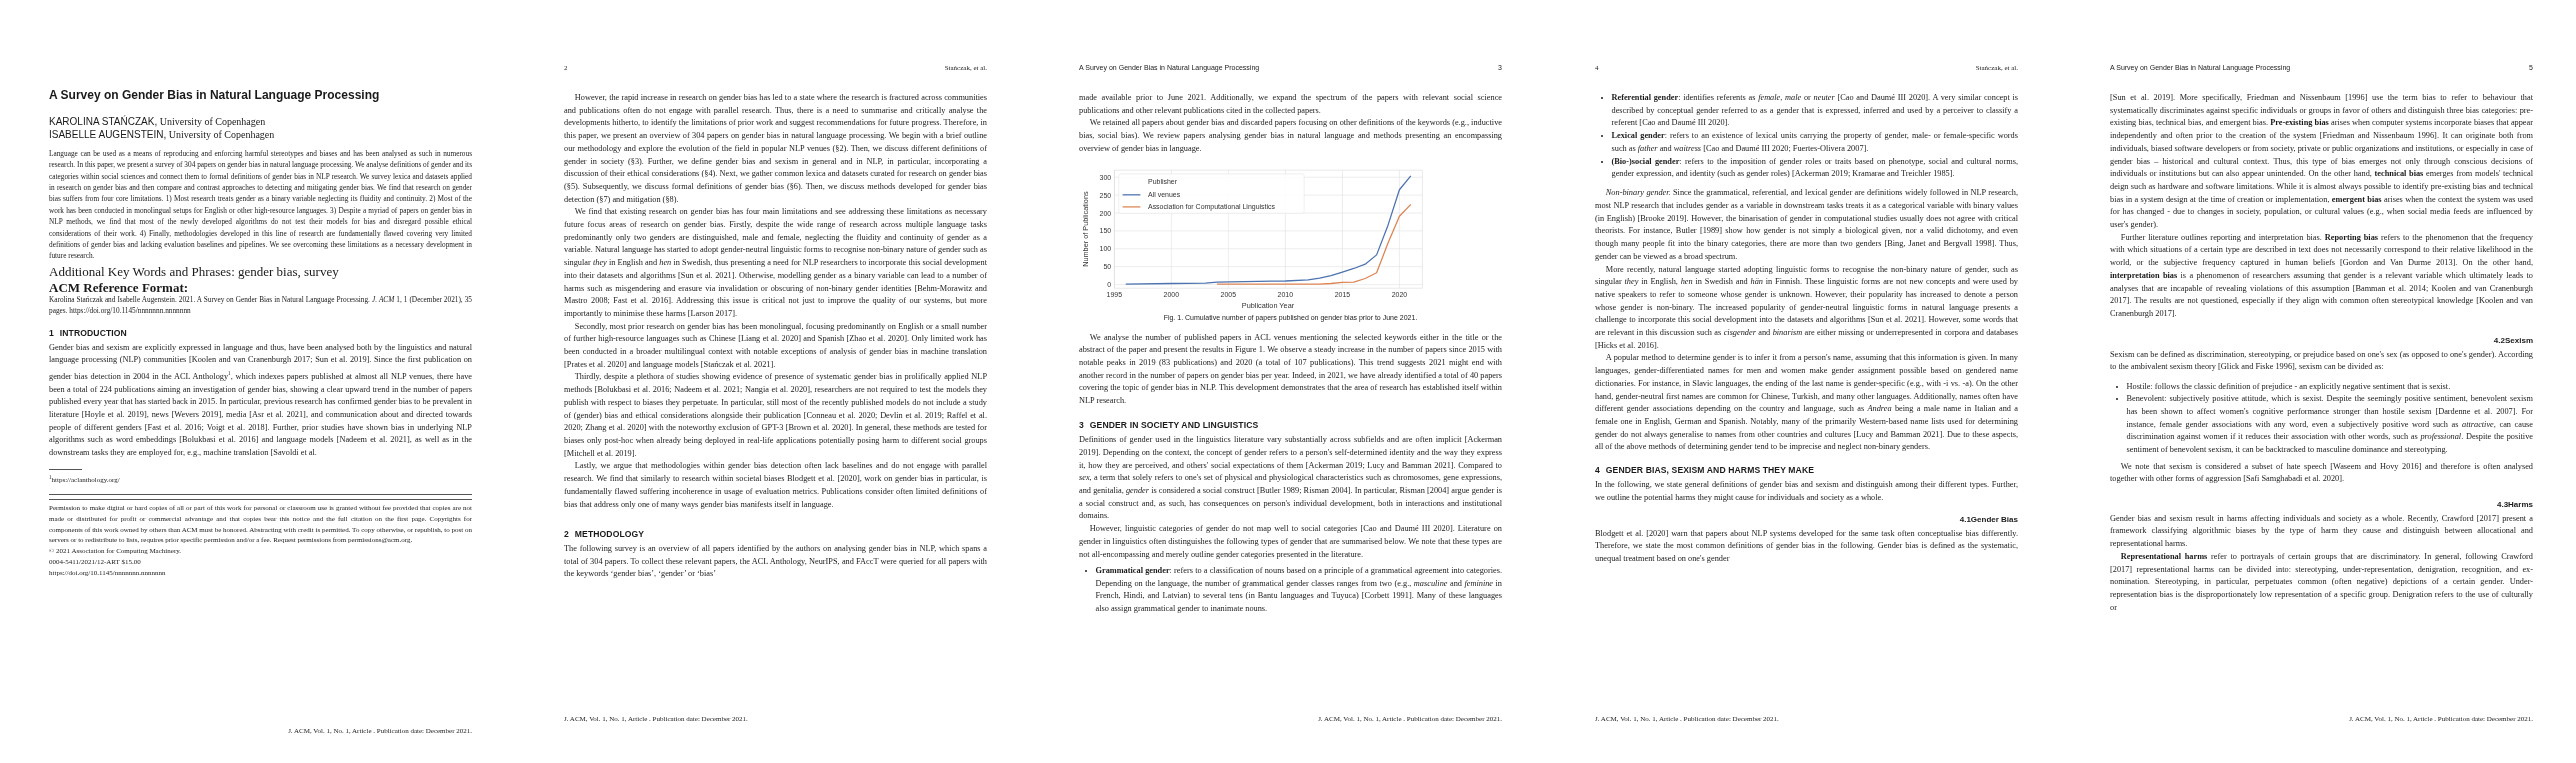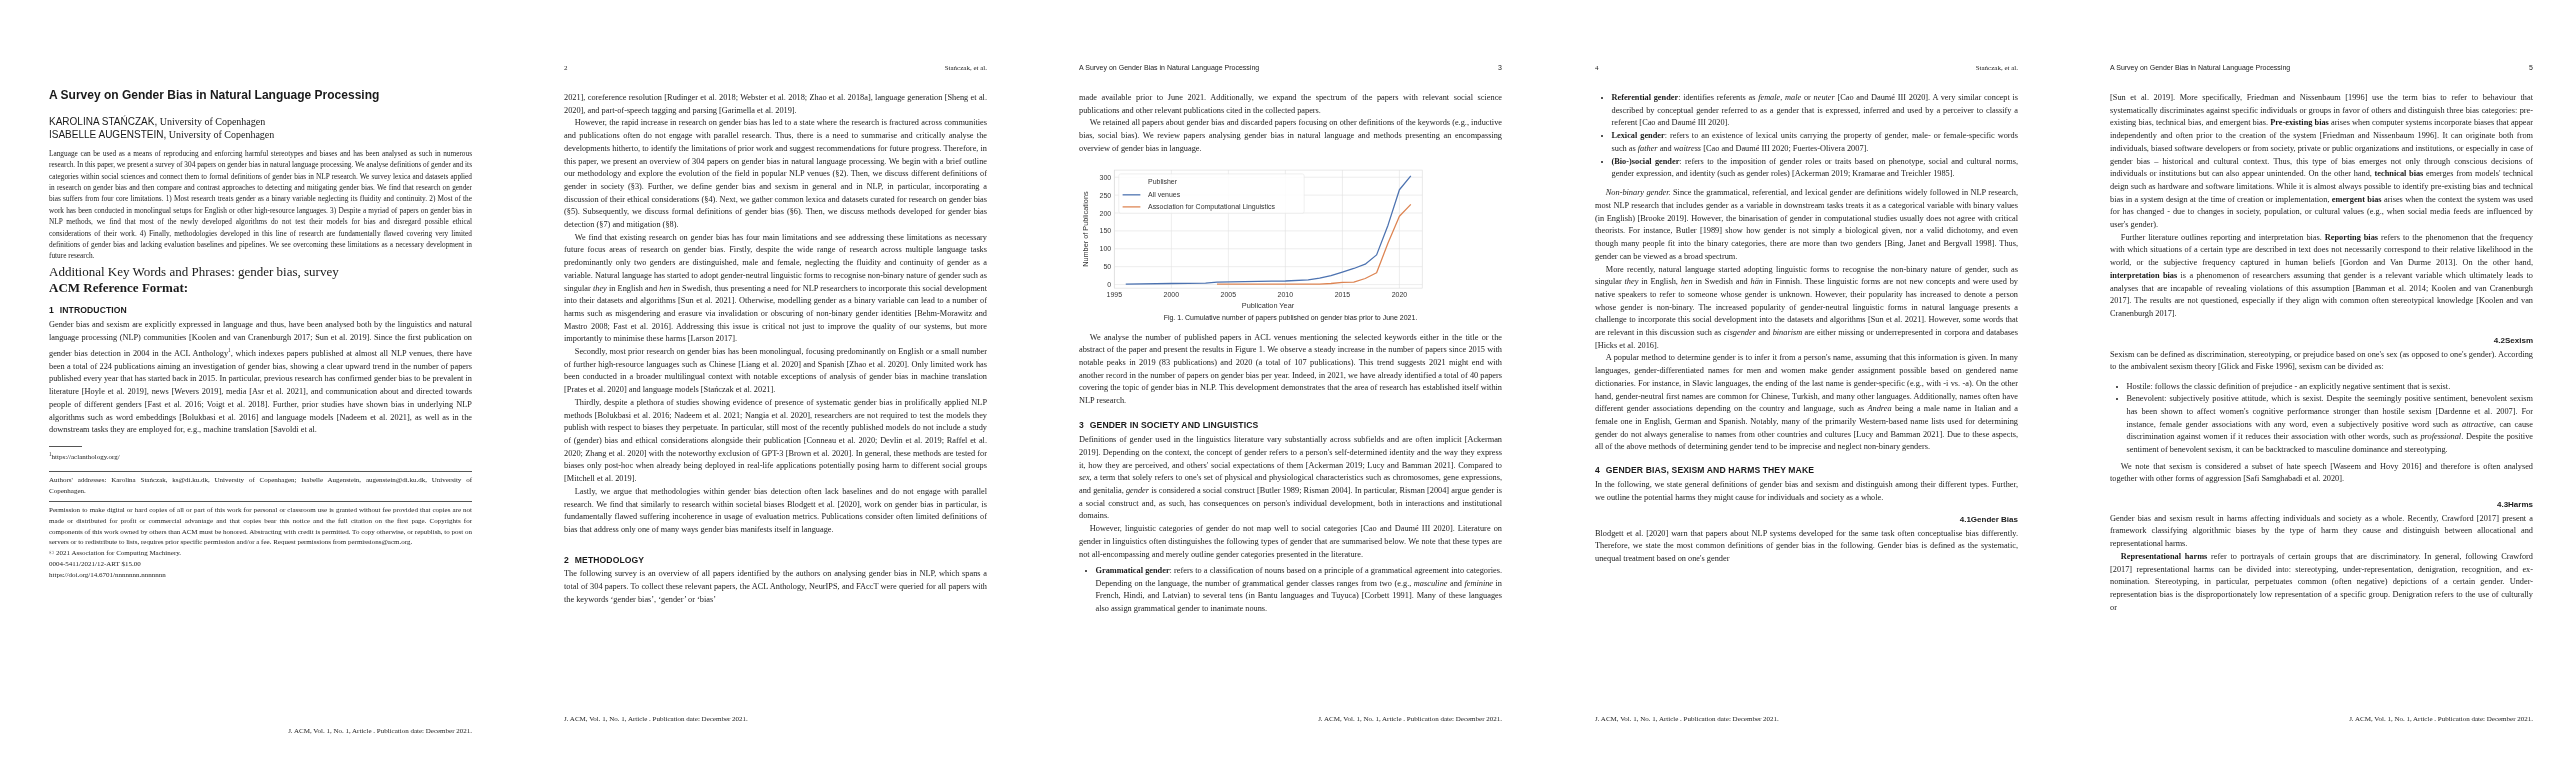--- a/index.html
+++ b/index.html
@@ -43,42 +43,41 @@
 <div class="page" style="left:0">
   <div class="col" style="top:88px">
     <h1 class="title">A Survey on Gender Bias in Natural Language Processing</h1>
     <div class="authors">
       <div><span>KAROLINA STAŃCZAK,</span><span class="aff"> University of Copenhagen</span></div>
       <div><span>ISABELLE AUGENSTEIN,</span><span class="aff"> University of Copenhagen</span></div>
     </div>
     <p class="small" style="margin-top:6.4px;font-size:7.3px;line-height:11.4px">Language can be used as a means of reproducing and enforcing harmful stereotypes and biases and has been analysed as such in numerous research. In this paper, we present a survey of 304 papers on gender bias in natural language processing. We analyse definitions of gender and its categories within social sciences and connect them to formal definitions of gender bias in NLP research. We survey lexica and datasets applied in research on gender bias and then compare and contrast approaches to detecting and mitigating gender bias. We find that research on gender bias suffers from four core limitations. 1) Most research treats gender as a binary variable neglecting its fluidity and continuity. 2) Most of the work has been conducted in monolingual setups for English or other high-resource languages. 3) Despite a myriad of papers on gender bias in NLP methods, we find that most of the newly developed algorithms do not test their models for bias and disregard possible ethical considerations of their work. 4) Finally, methodologies developed in this line of research are fundamentally flawed covering very limited definitions of gender bias and lacking evaluation baselines and pipelines. We see overcoming these limitations as a necessary development in future research.</p>
     <p class="small" style="margin-top:5.1px;font-size:13px">Additional Key Words and Phrases: gender bias, survey</p>
     <p class="small" style="margin-top:5.1px;font-size:13px;font-weight:bold">ACM Reference Format:</p>
+    <p class="small" style="font-size:7.3px;line-height:11.4px"><span>Karolina Stańczak and Isabelle Augenstein. 2021. A Survey on Gender Bias in Natural Language Processing. </span><i>J. ACM</i><span> 1, 1 (December 2021), 35 pages. https://doi.org/10.1145/nnnnnnn.nnnnnnn</span></p>
     <div class="h1"><span class="num">1</span><span>INTRODUCTION</span></div>
     <p class="p"><span>Gender bias and sexism are explicitly expressed in language and thus, have been analysed both by the linguistics and natural language processing (NLP) communities [Koolen and van Cranenburgh 2017; Sun et al. 2019]. Since the first publication on gender bias detection in 2004 in the ACL Anthology</span><sup>1</sup><span>, which indexes papers published at almost all NLP venues, there have been a total of 224 publications aiming an investigation of gender bias, showing a clear upward trend in the number of papers published every year that has started back in 2015. In particular, previous research has confirmed gender bias to be prevalent in literature [Hoyle et al. 2019], news [Wevers 2019], media [Asr et al. 2021], and communication about and directed towards people of different genders [Fast et al. 2016; Voigt et al. 2018]. Further, prior studies have shown bias in underlying NLP algorithms such as word embeddings [Bolukbasi et al. 2016] and language models [Nadeem et al. 2021], as well as in the downstream tasks they are employed for, e.g., machine translation [Savoldi et al.</span></p>
     <div class="fnrule"></div>
     <p class="small"><sup>1</sup><span>https://aclanthology.org/</span></p>
     <div class="rule" style="margin-top:7.6px"></div>
-    <p class="small">Authors' addresses: Karolina Stańczak, ks@di.ku.dk, University of Copenhagen; Isabelle Augenstein, augenstein@di.ku.dk, University of Copenhagen.</p>
     <div class="rule"></div>
     <p class="small">Permission to make digital or hard copies of all or part of this work for personal or classroom use is granted without fee provided that copies are not made or distributed for profit or commercial advantage and that copies bear this notice and the full citation on the first page. Copyrights for components of this work owned by others than ACM must be honored. Abstracting with credit is permitted. To copy otherwise, or republish, to post on servers or to redistribute to lists, requires prior specific permission and/or a fee. Request permissions from permissions@acm.org.</p>
     <p class="small">© 2021 Association for Computing Machinery.</p>
     <p class="small">0004-5411/2021/12-ART $15.00</p>
-    <p class="small">https://doi.org/14.6701/nnnnnnn.nnnnnnn</p>
+    <p class="small">https://doi.org/10.1145/nnnnnnn.nnnnnnn</p>
   </div>
   <div class="footer right" style="top:727px">J. ACM, Vol. 1, No. 1, Article . Publication date: December 2021.</div>
 </div>
 
 <div class="page" style="left:515px">
   <div class="runhead serif">
     <span>2</span>
     <span>Stańczak, et al.</span>
   </div>
   <div class="col" style="top:92px">
-    <p class="p">2021], coreference resolution [Rudinger et al. 2018; Webster et al. 2018; Zhao et al. 2018a], language generation [Sheng et al. 2020], and part-of-speech tagging and parsing [Garimella et al. 2019].</p>
     <p class="p indent">However, the rapid increase in research on gender bias has led to a state where the research is fractured across communities and publications often do not engage with parallel research. Thus, there is a need to summarise and critically analyse the developments hitherto, to identify the limitations of prior work and suggest recommendations for future progress. Therefore, in this paper, we present an overview of 304 papers on gender bias in natural language processing. We begin with a brief outline our methodology and explore the evolution of the field in popular NLP venues (§2). Then, we discuss different definitions of gender in society (§3). Further, we define gender bias and sexism in general and in NLP, in particular, incorporating a discussion of their ethical considerations (§4). Next, we gather common lexica and datasets curated for research on gender bias (§5). Subsequently, we discuss formal definitions of gender bias (§6). Then, we discuss methods developed for gender bias detection (§7) and mitigation (§8).</p>
     <p class="p indent"><span>We find that existing research on gender bias has four main limitations and see addressing these limitations as necessary future focus areas of research on gender bias. Firstly, despite the wide range of research across multiple language tasks predominantly only two genders are distinguished, male and female, neglecting the fluidity and continuity of gender as a variable. Natural language has started to adopt gender-neutral linguistic forms to recognise non-binary nature of gender such as singular </span><i>they</i><span> in English and </span><i>hen</i><span> in Swedish, thus presenting a need for NLP researchers to incorporate this social development into their datasets and algorithms [Sun et al. 2021]. Otherwise, modelling gender as a binary variable can lead to a number of harms such as misgendering and erasure via invalidation or obscuring of non-binary gender identities [Behm-Morawitz and Mastro 2008; Fast et al. 2016]. Addressing this issue is critical not just to improve the quality of our systems, but more importantly to minimise these harms [Larson 2017].</span></p>
     <p class="p indent">Secondly, most prior research on gender bias has been monolingual, focusing predominantly on English or a small number of further high-resource languages such as Chinese [Liang et al. 2020] and Spanish [Zhao et al. 2020]. Only limited work has been conducted in a broader multilingual context with notable exceptions of analysis of gender bias in machine translation [Prates et al. 2020] and language models [Stańczak et al. 2021].</p>
     <p class="p indent">Thirdly, despite a plethora of studies showing evidence of presence of systematic gender bias in prolifically applied NLP methods [Bolukbasi et al. 2016; Nadeem et al. 2021; Nangia et al. 2020], researchers are not required to test the models they publish with respect to biases they perpetuate. In particular, still most of the recently published models do not include a study of (gender) bias and ethical considerations alongside their publication [Conneau et al. 2020; Devlin et al. 2019; Raffel et al. 2020; Zhang et al. 2020] with the noteworthy exclusion of GPT-3 [Brown et al. 2020]. In general, these methods are tested for biases only post-hoc when already being deployed in real-life applications potentially posing harm to different social groups [Mitchell et al. 2019].</p>
     <p class="p indent">Lastly, we argue that methodologies within gender bias detection often lack baselines and do not engage with parallel research. We find that similarly to research within societal biases Blodgett et al. [2020], work on gender bias in particular, is fundamentally flawed suffering incoherence in usage of evaluation metrics. Publications consider often limited definitions of bias that address only one of many ways gender bias manifests itself in language.</p>
     <div class="h1" style="margin-top:18px"><span class="num">2</span><span>METHODOLOGY</span></div>
     <p class="p">The following survey is an overview of all papers identified by the authors on analysing gender bias in NLP, which spans a total of 304 papers. To collect these relevant papers, the ACL Anthology, NeurIPS, and FAccT were queried for all papers with the keywords ‘gender bias’, ‘gender’ or ‘bias’</p>
   </div>
   <div class="footer" style="top:715px">J. ACM, Vol. 1, No. 1, Article . Publication date: December 2021.</div>
 </div>

